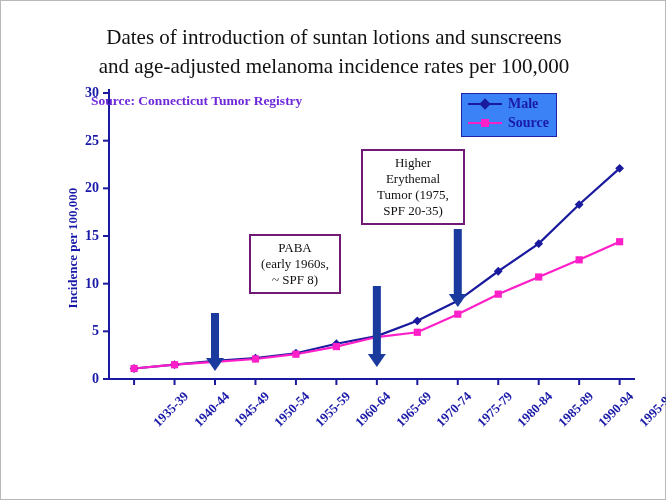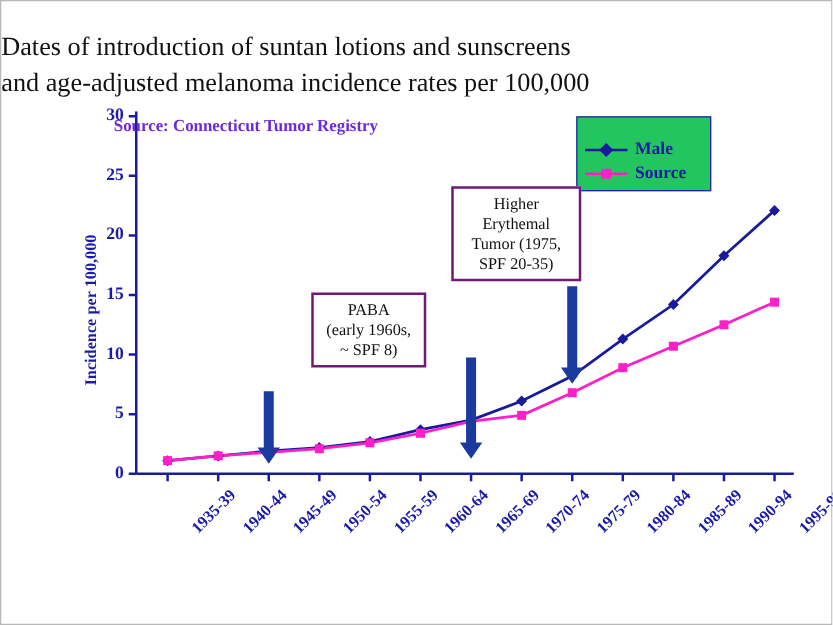--- a/index.html
+++ b/index.html
@@ -19,20 +19,21 @@
     height: 500px;
     box-sizing: border-box;
     border: 1px solid #b8b8b8;
     background: #ffffff;
   }
   #title {
     position: absolute;
     left: 0;
     top: 22px;
     width: 666px;
+    text-align: center;
     color: #111111;
     font-family: "Liberation Serif", serif;
     font-size: 21px;
     line-height: 29px;
   }
   #title div {
     white-space: nowrap;
   }
   #plot-area {
     position: absolute;
@@ -91,24 +92,24 @@
     color: #6d28d9;
     font-family: "Liberation Serif", serif;
     font-weight: bold;
     font-size: 13.5px;
     white-space: nowrap;
   }
   #legend {
     position: absolute;
     left: 400px;
     top: 4px;
-    width: 108px;
+    width: 96px;
     border: 1px solid #2222aa;
-    background: #22c55e;
-    padding: 16px 6px 4px 6px;
+    background: #3b82f6;
+    padding: 0 6px 4px 6px;
     box-sizing: border-box;
   }
   .legend-row {
     display: flex;
     align-items: center;
     height: 19px;
   }
   .legend-label {
     color: #1a1aa8;
     font-family: "Liberation Serif", serif;

